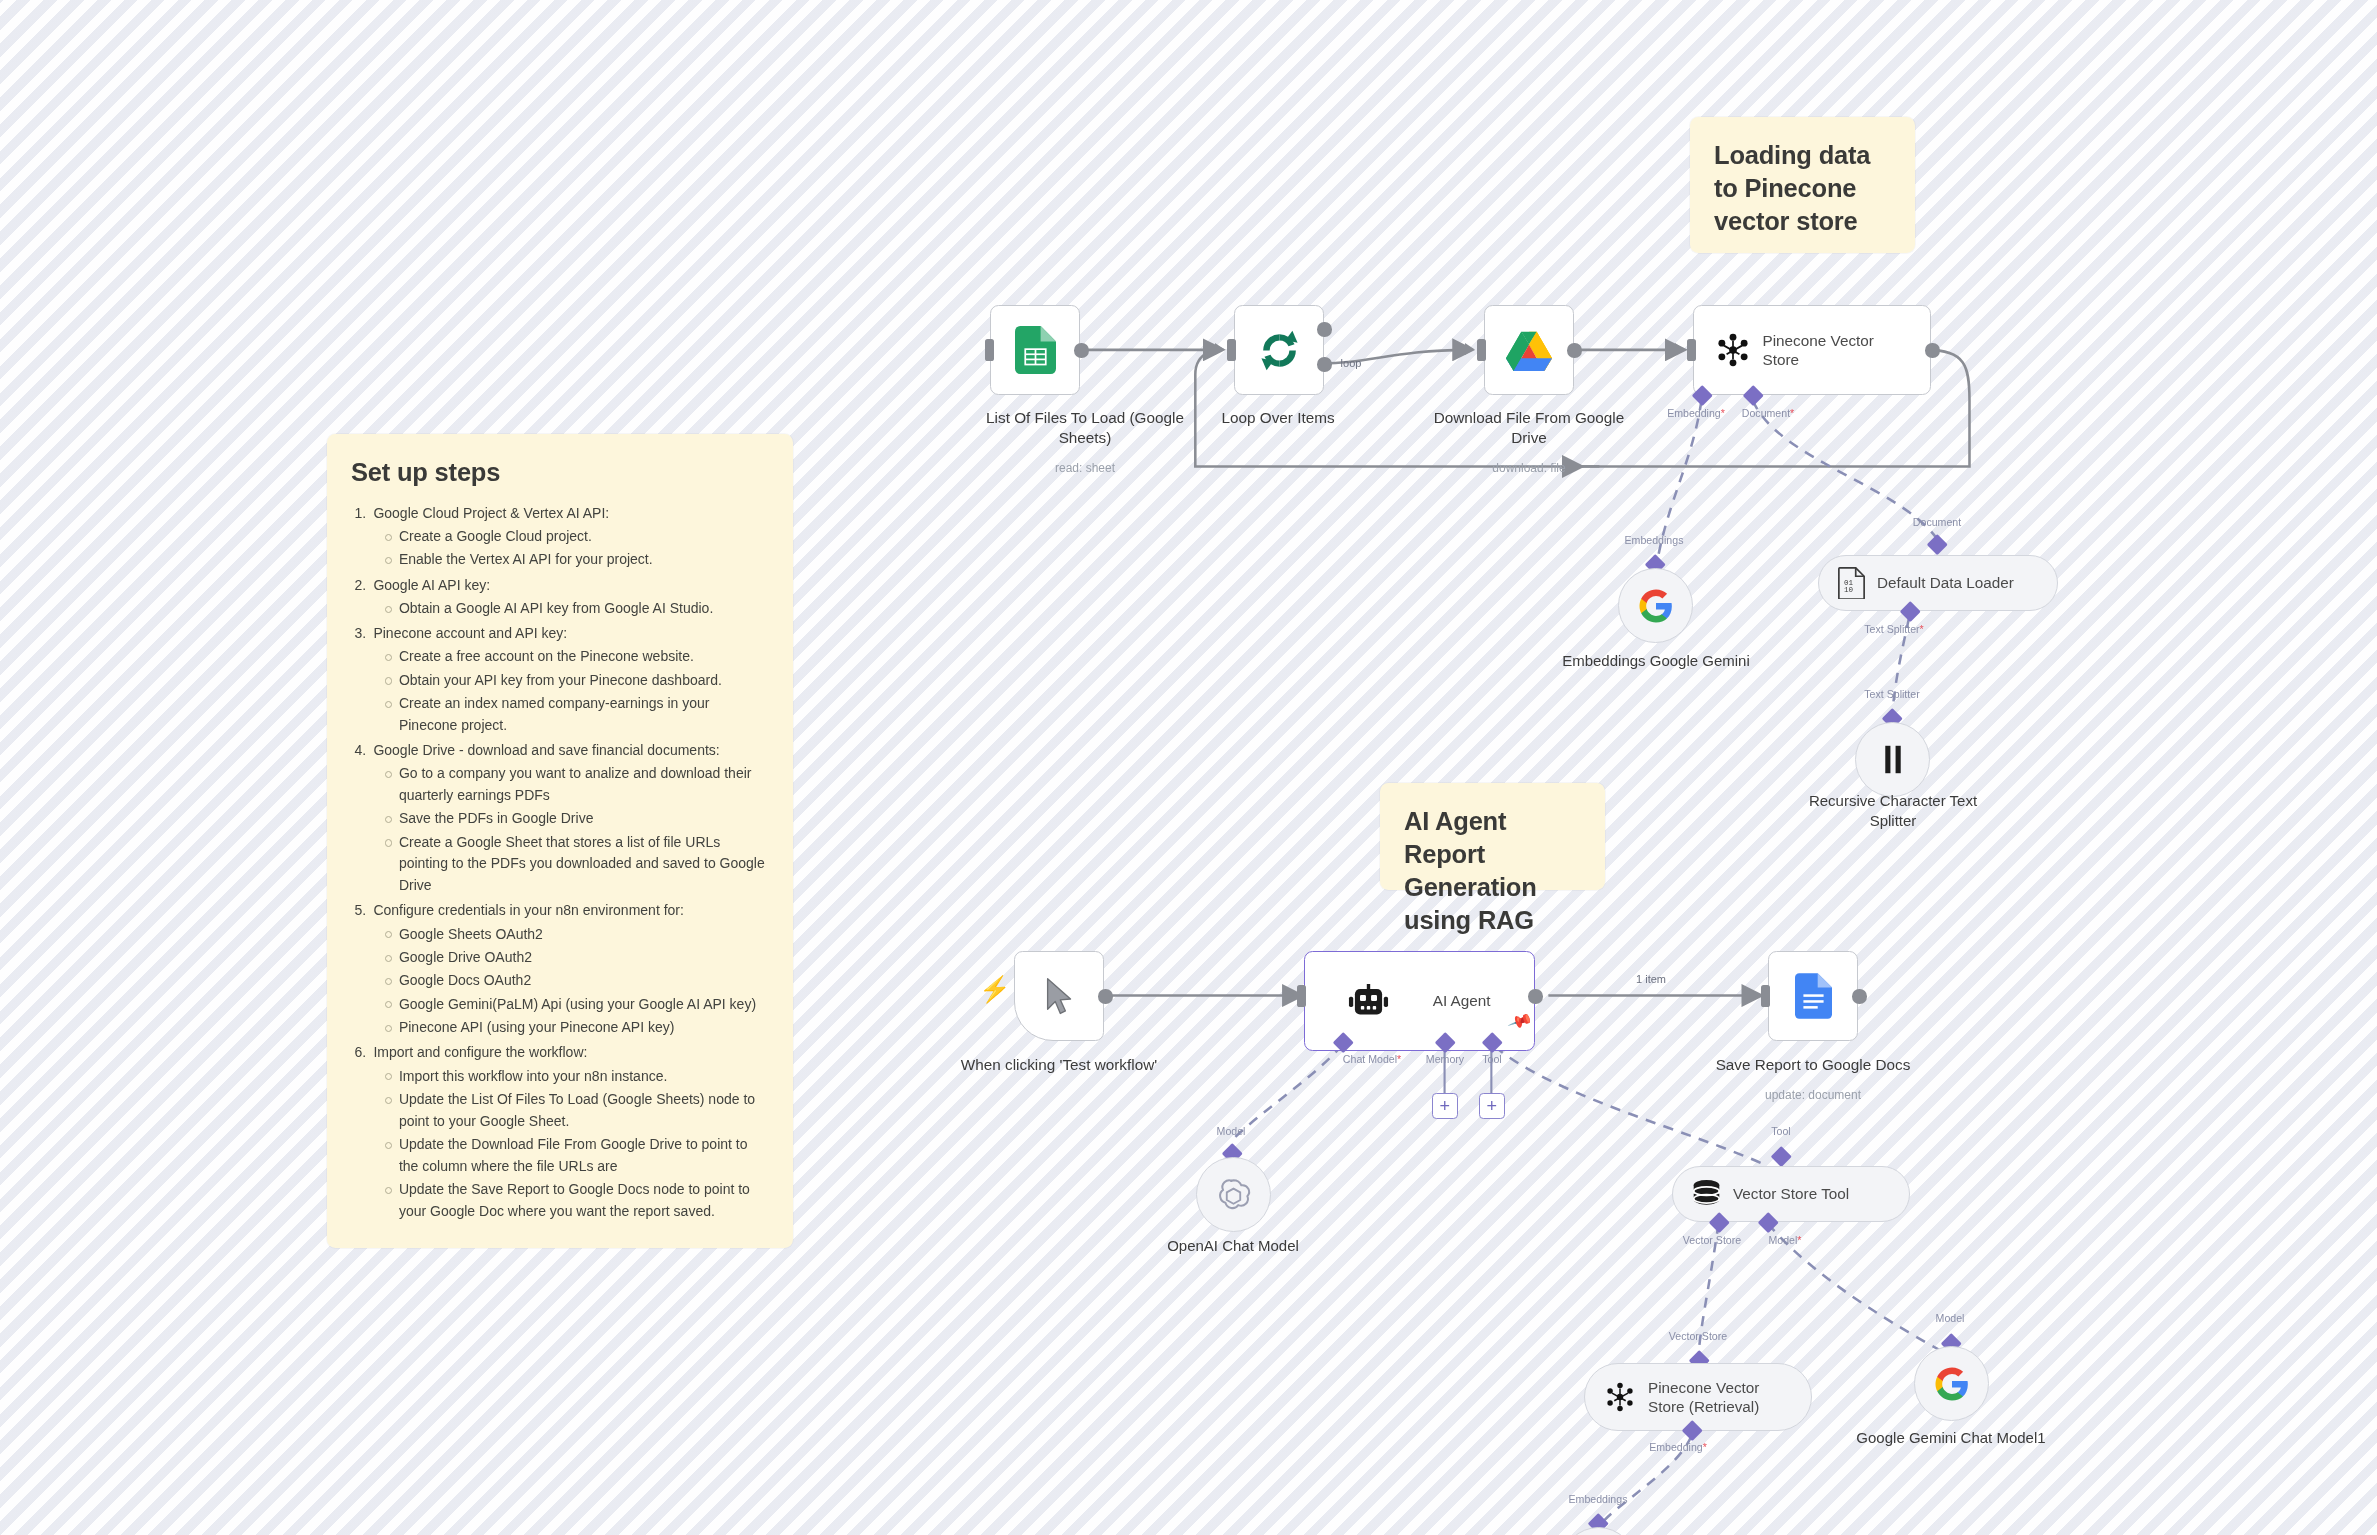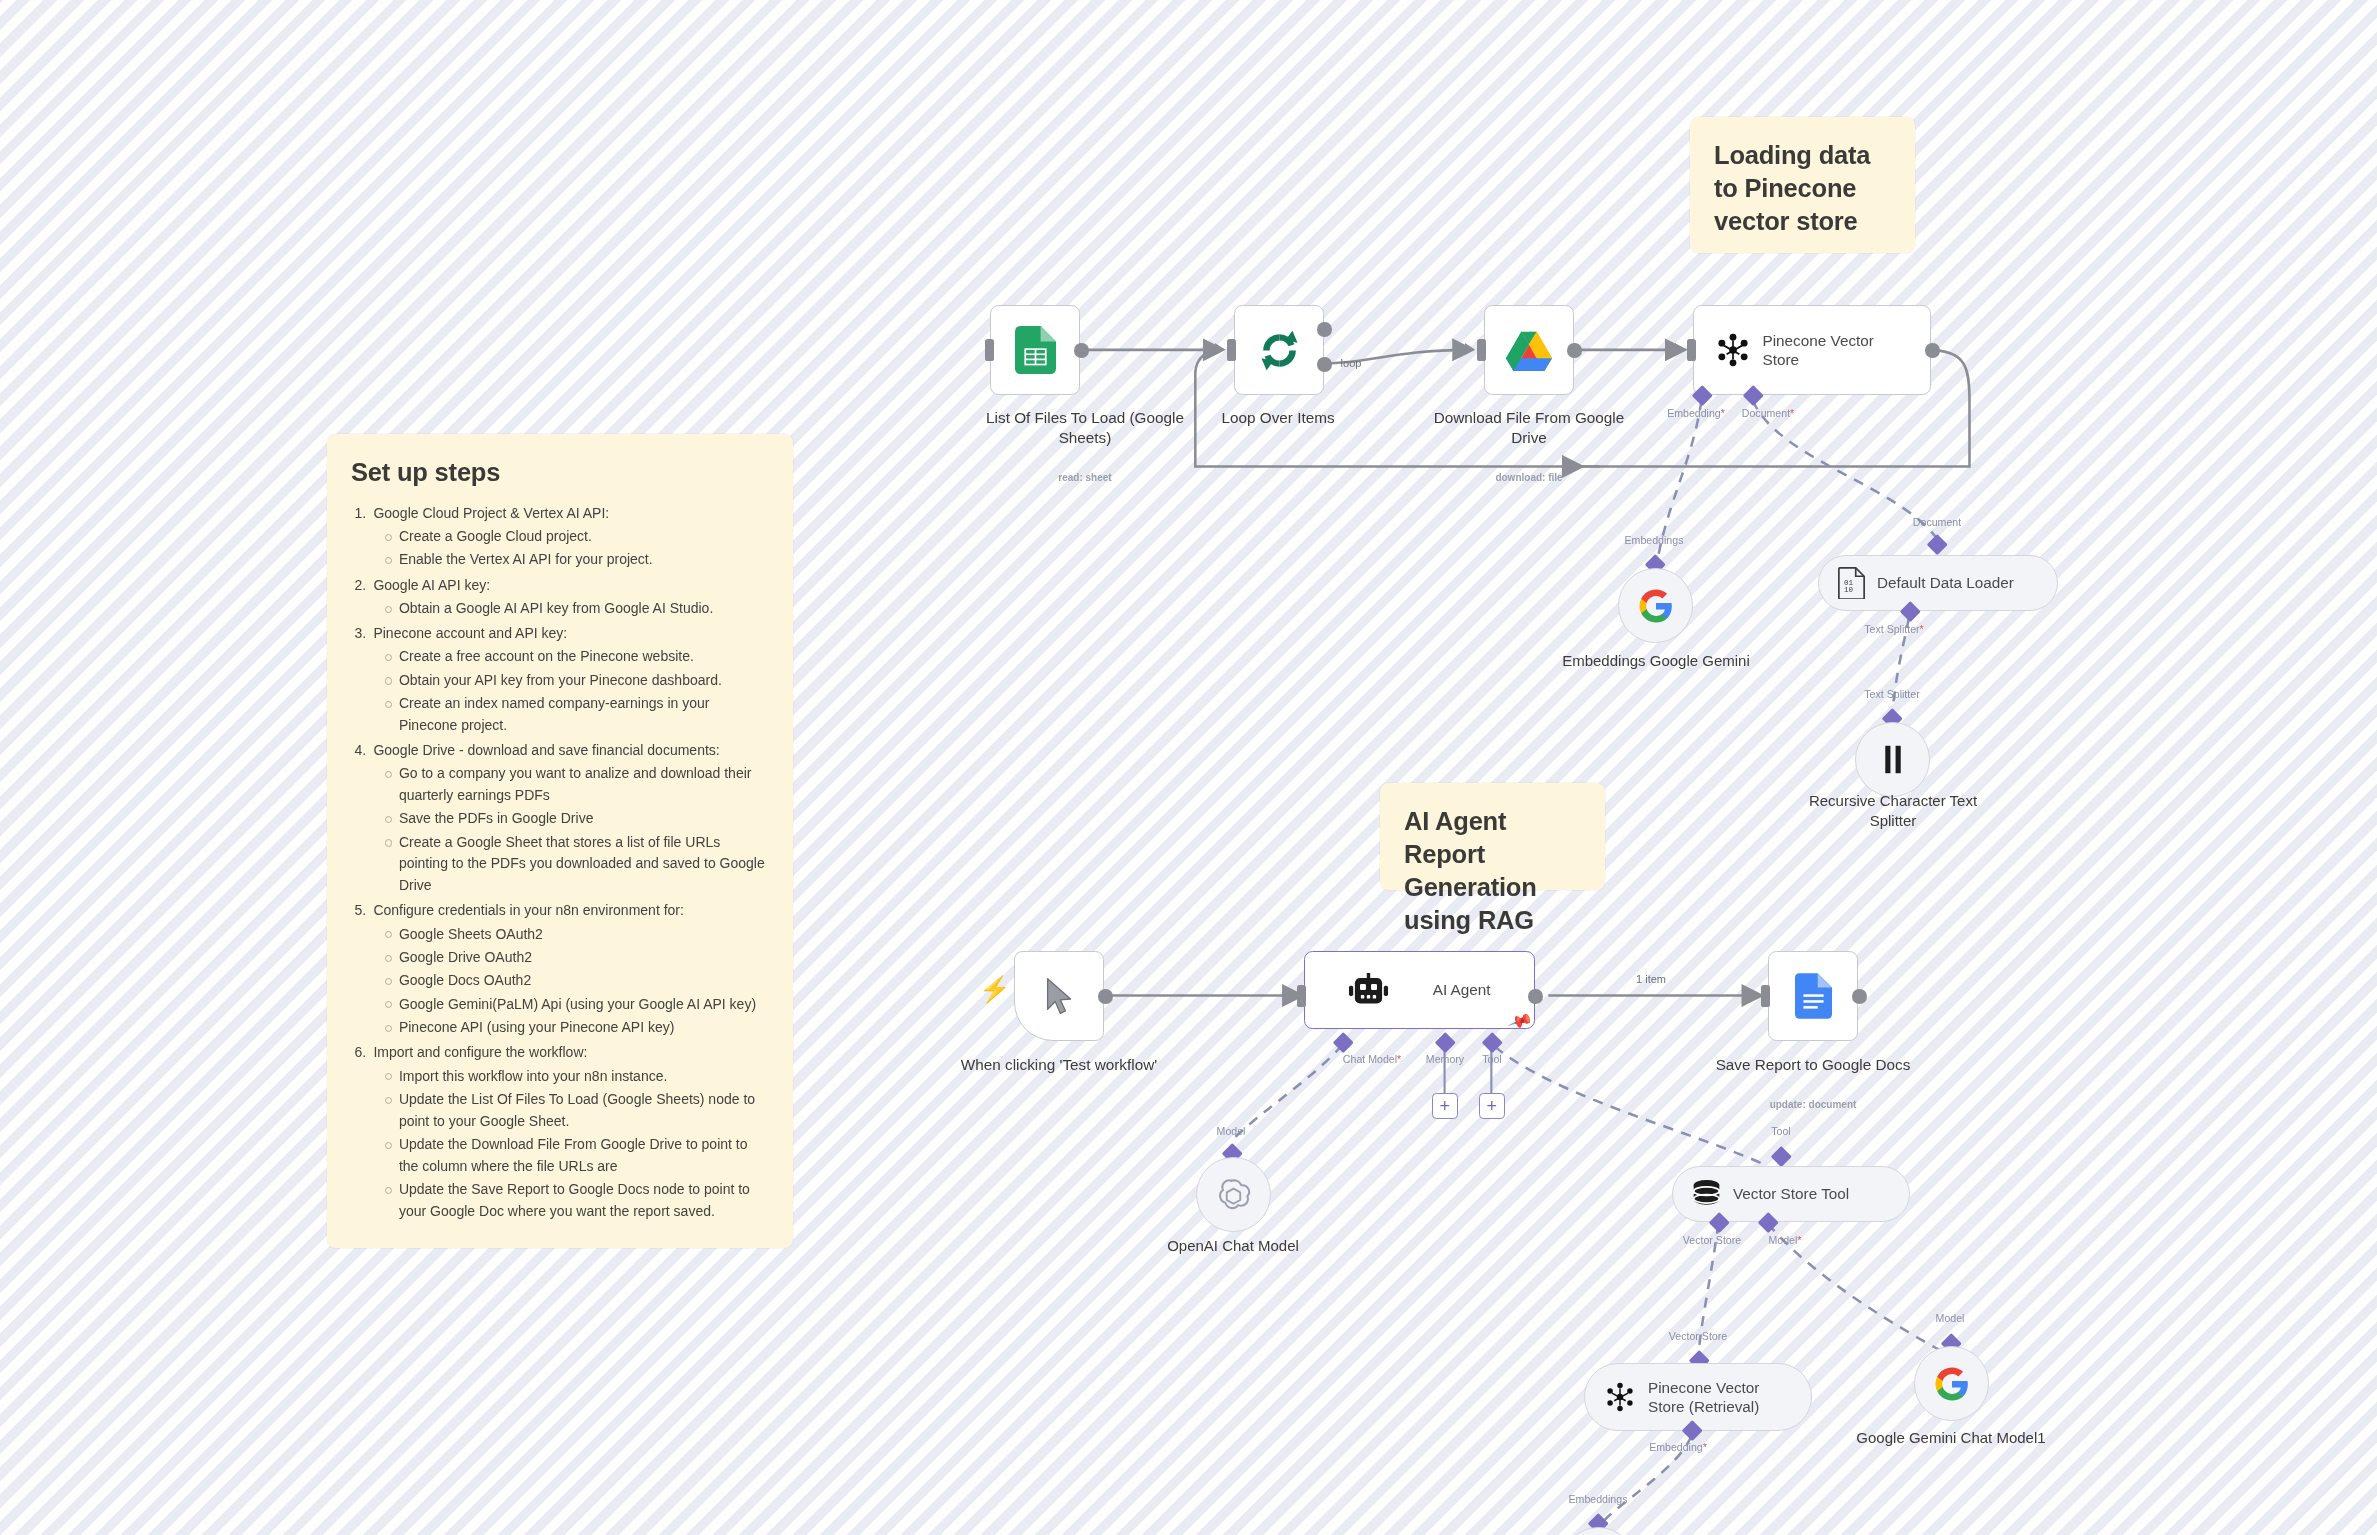--- a/index.html
+++ b/index.html
@@ -49,34 +49,34 @@
   .node {
     position: absolute;
     background: #ffffff;
     border: 1.7px solid #c6c9cf;
     border-radius: 8.5px;
     display: flex; align-items: center; justify-content: center;
   }
   .node.square { width: 90px; height: 90px; }
   .node.wide   { width: 170px; height: 90px; padding: 0 12px;
                  display:flex; align-items:center; justify-content:flex-start; gap: 12px; }
-  .node.agent  { border-color: #7d6bd6; width: 231px; height: 78px; gap: 23px; }
+  .node.agent  { border-color: #7d6bd6; width: 231px; height: 100px; gap: 23px; }
   .node.trigger{
     border-radius: 8.5px 8.5px 8.5px 39px;
     width: 90px; height: 90px;
   }
   .node-title {
     font-size: 15.3px; color: #4a4a4a; line-height: 1.25; font-weight: 400;
   }
   .caption {
     position: absolute; text-align: center;
     font-size: 15.3px; color: #3b3b3b; line-height: 1.3; width: 204px;
   }
   .caption .sub {
-    display:block; font-size: 10px; color: #9aa0ab; margin-top: 23px; font-weight: 700;
+    display:block; font-size: 12px; color: #9aa0ab; margin-top: 13px; font-weight: 400;
   }
 
   
   .subnode-circle {
     position: absolute;
     width: 75px; height: 75px; border-radius: 50%;
     background: #f3f4f7; border: 1.3px solid #d3d6dd;
     display: flex; align-items: center; justify-content: center;
   }
   

